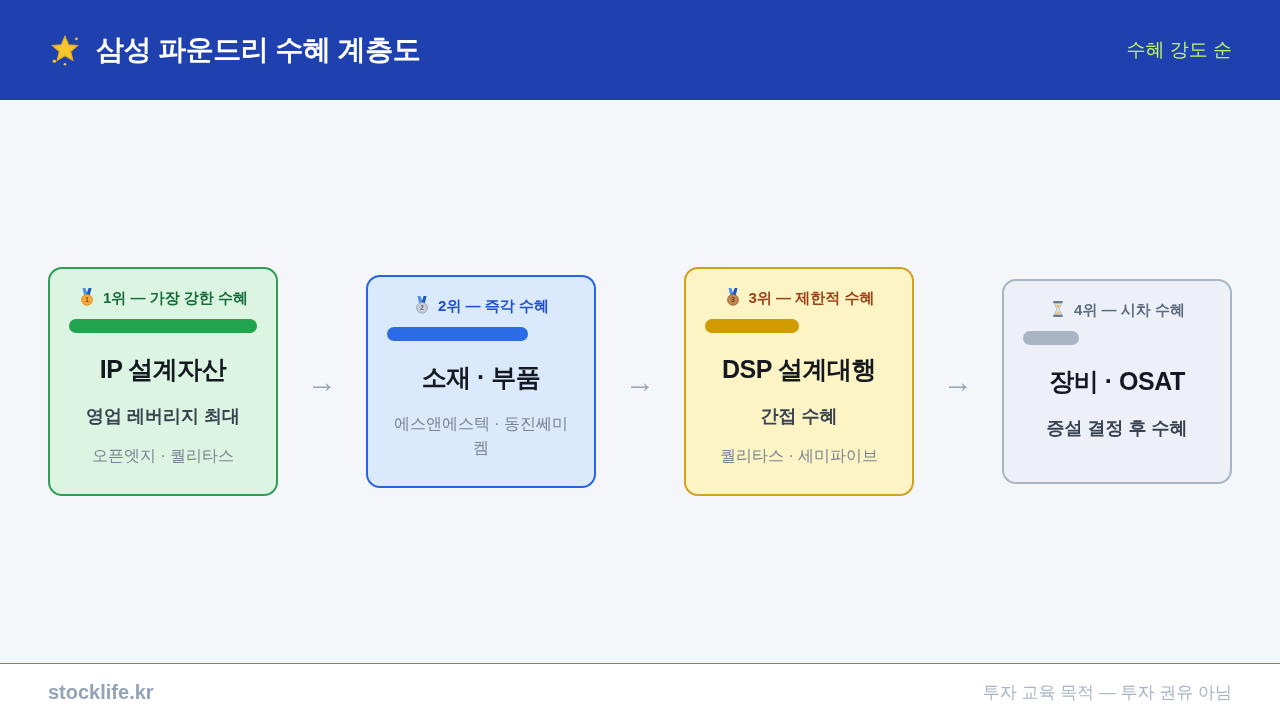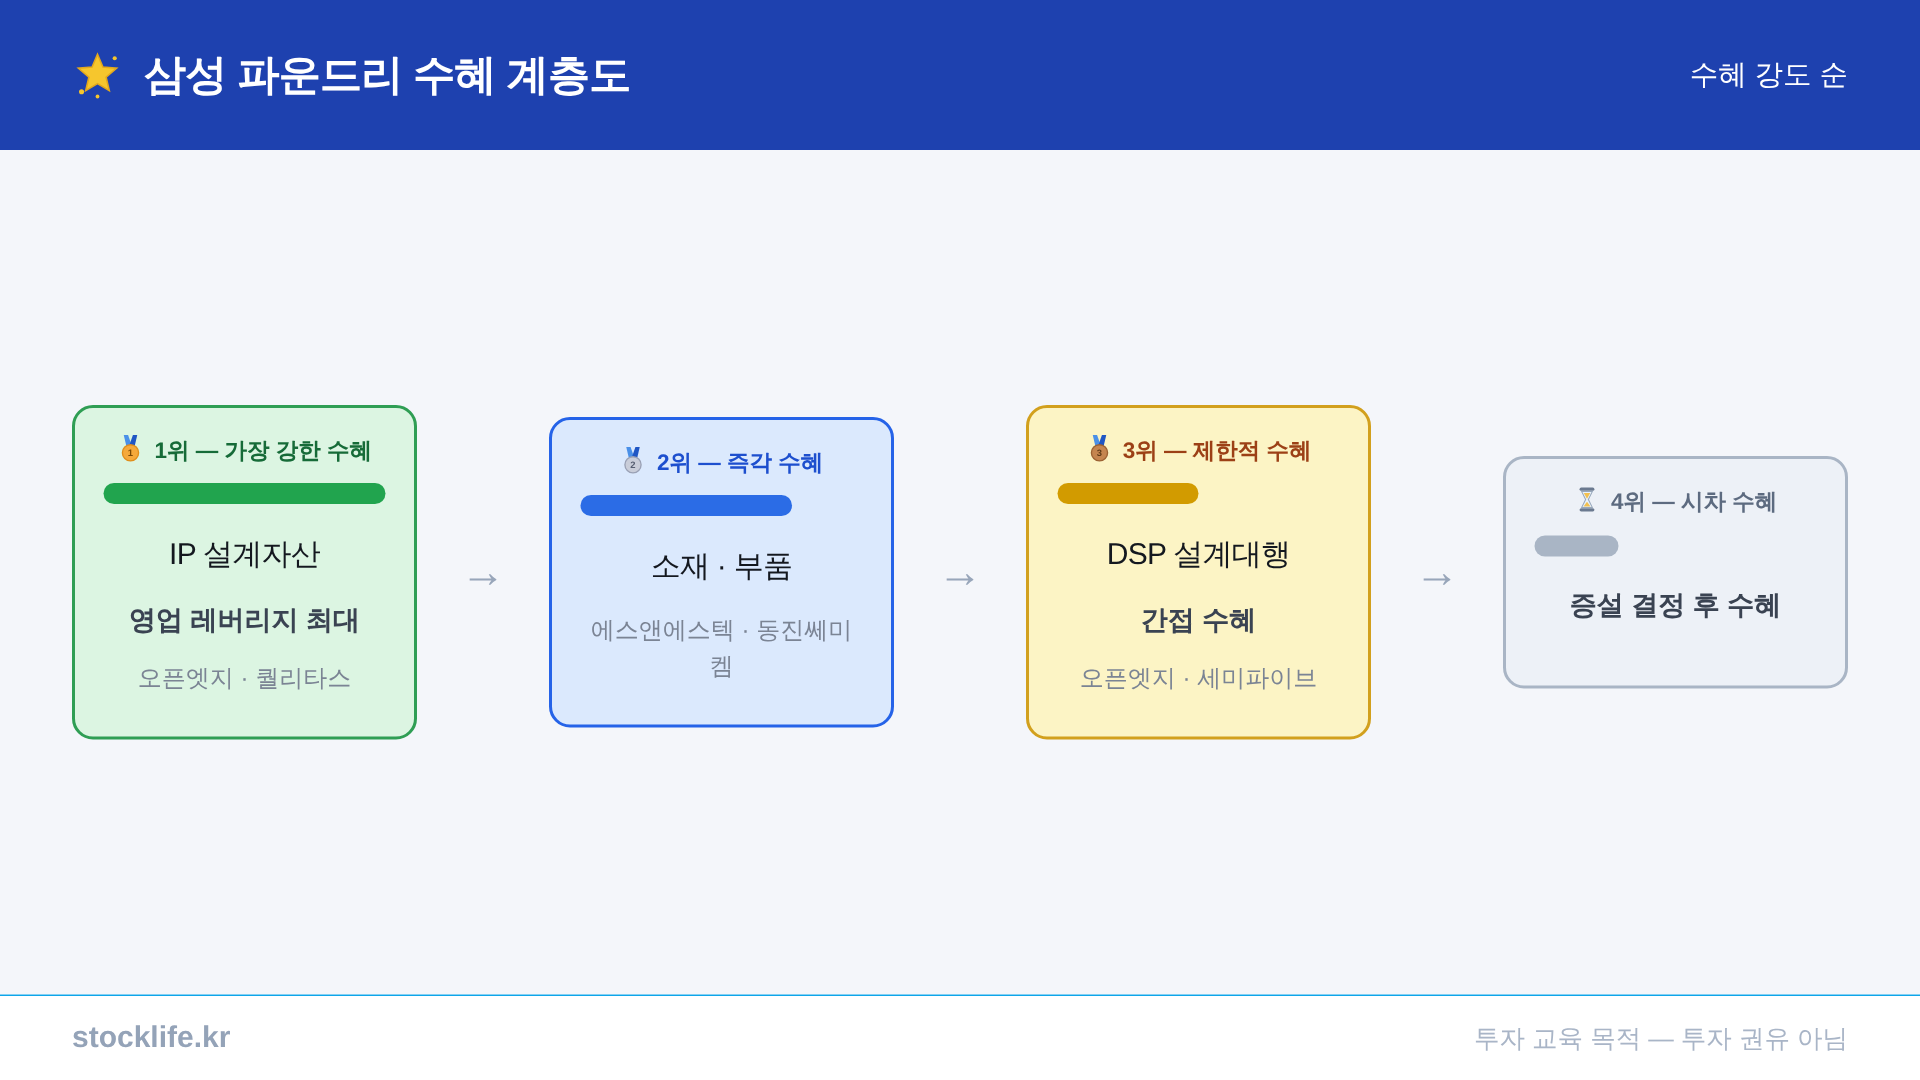--- a/index.html
+++ b/index.html
@@ -12,21 +12,21 @@
 
   
   .header {
     height:100px; flex:0 0 100px;
     background:#1e41af;
     display:flex; align-items:center; justify-content:space-between;
     padding:0 48px;
   }
   .header-left { display:flex; align-items:center; gap:14px; }
   .header-title { color:#ffffff; font-size:28px; font-weight:800; letter-spacing:-0.5px; }
-  .header-badge { color:#ffffff; font-size:19px; font-weight:400; }
+  .header-badge { color:#bef264; font-size:19px; font-weight:400; }
   .star-icon svg { display:block; }
 
   
   .main {
     flex:1 1 auto;
     display:flex; align-items:center; justify-content:space-between;
     padding:0 48px;
     gap:20px;
   }
   .card {
@@ -41,21 +41,21 @@
     color:var(--rank-text,#333);
     font-size:15px; font-weight:700; line-height:1.5;
     margin-bottom:10px;
   }
   .rank .icon { display:inline-block; width:18px; height:18px; vertical-align:-3px; margin-right:7px; }
   .rank .icon svg { display:block; width:18px; height:18px; }
   .medal-num { font-size:7px; font-weight:bold; font-family:"Liberation Sans","DejaVu Sans",sans-serif; }
   .bar { width:100%; margin:0 0 20px; text-align:left; }
   .bar-fill { height:14px; border-radius:7px; background:var(--bar,#888); width:0; }
   .card-title {
-    font-size:20px; font-weight:400; color:#14181f;
+    font-size:25px; font-weight:700; color:#14181f;
     letter-spacing:-0.5px; margin:0 0 18px;
   }
   .card-subtitle { font-size:18px; font-weight:700; color:#3a4352; margin-bottom:16px; }
   .card-companies { font-size:16px; font-weight:400; color:#7b8494; line-height:1.5; text-align:center; }
   .flow-arrow {
     flex:0 0 auto; color:#98a6ba; font-size:30px; line-height:1;
     padding:0 2px; user-select:none;
   }
 
   
@@ -138,40 +138,41 @@
           <circle cx="10" cy="13.2" r="6" fill="var(--medal)" stroke="var(--medal-edge)" stroke-width="1"></circle>
           <text class="medal-num" x="10" y="15.7" text-anchor="middle" fill="var(--medal-num)">3</text>
         </svg>
       </span><span>3위 — 제한적 수혜</span>
     </div>
     <div class="bar">
         <div class="bar-fill" style="width: 50%;"></div>
       </div>
     <h2 class="card-title">DSP 설계대행</h2>
     <div class="card-subtitle">간접 수혜</div>
-    <div class="card-companies">오픈엣지 · 세미파이브</div>
+    <div class="card-companies">퀄리타스 · 세미파이브</div>
   </section>
 
   <div class="flow-arrow">→</div>
 
   <section class="card" style="--bg: #edf1f7; --border: #a9b5c5; --bar: #a9b5c5; --rank-text: #5d6b80;">
     <div class="rank">
       <span class="icon">
         <svg viewBox="0 0 20 20" aria-hidden="true">
           <rect x="4.5" y="1.2" width="11" height="2.4" rx="1.2" fill="#6b7a90"></rect>
           <rect x="4.5" y="16.4" width="11" height="2.4" rx="1.2" fill="#6b7a90"></rect>
           <path d="M6 4h8l-3 6 3 6H6l3-6z" fill="#e9f2fb" stroke="#98a8bc" stroke-width="0.8"></path>
           <path d="M7.6 5.2h4.8L10 9.4z" fill="#f2c050"></path>
           <path d="M10 11.6l2.6 3.6H7.4z" fill="#f2c050"></path>
         </svg>
       </span><span>4위 — 시차 수혜</span>
     </div>
     <div class="bar">
         <div class="bar-fill" style="width: 30%;"></div>
       </div>
+    <h2 class="card-title">장비 · OSAT</h2>
     <div class="card-subtitle">증설 결정 후 수혜</div>
   </section>
 
 </main>
 
 <footer class="footer">
   <div class="footer-brand">stocklife.kr</div>
   <div class="footer-disclaimer">투자 교육 목적 — 투자 권유 아님</div>
 </footer>
 

